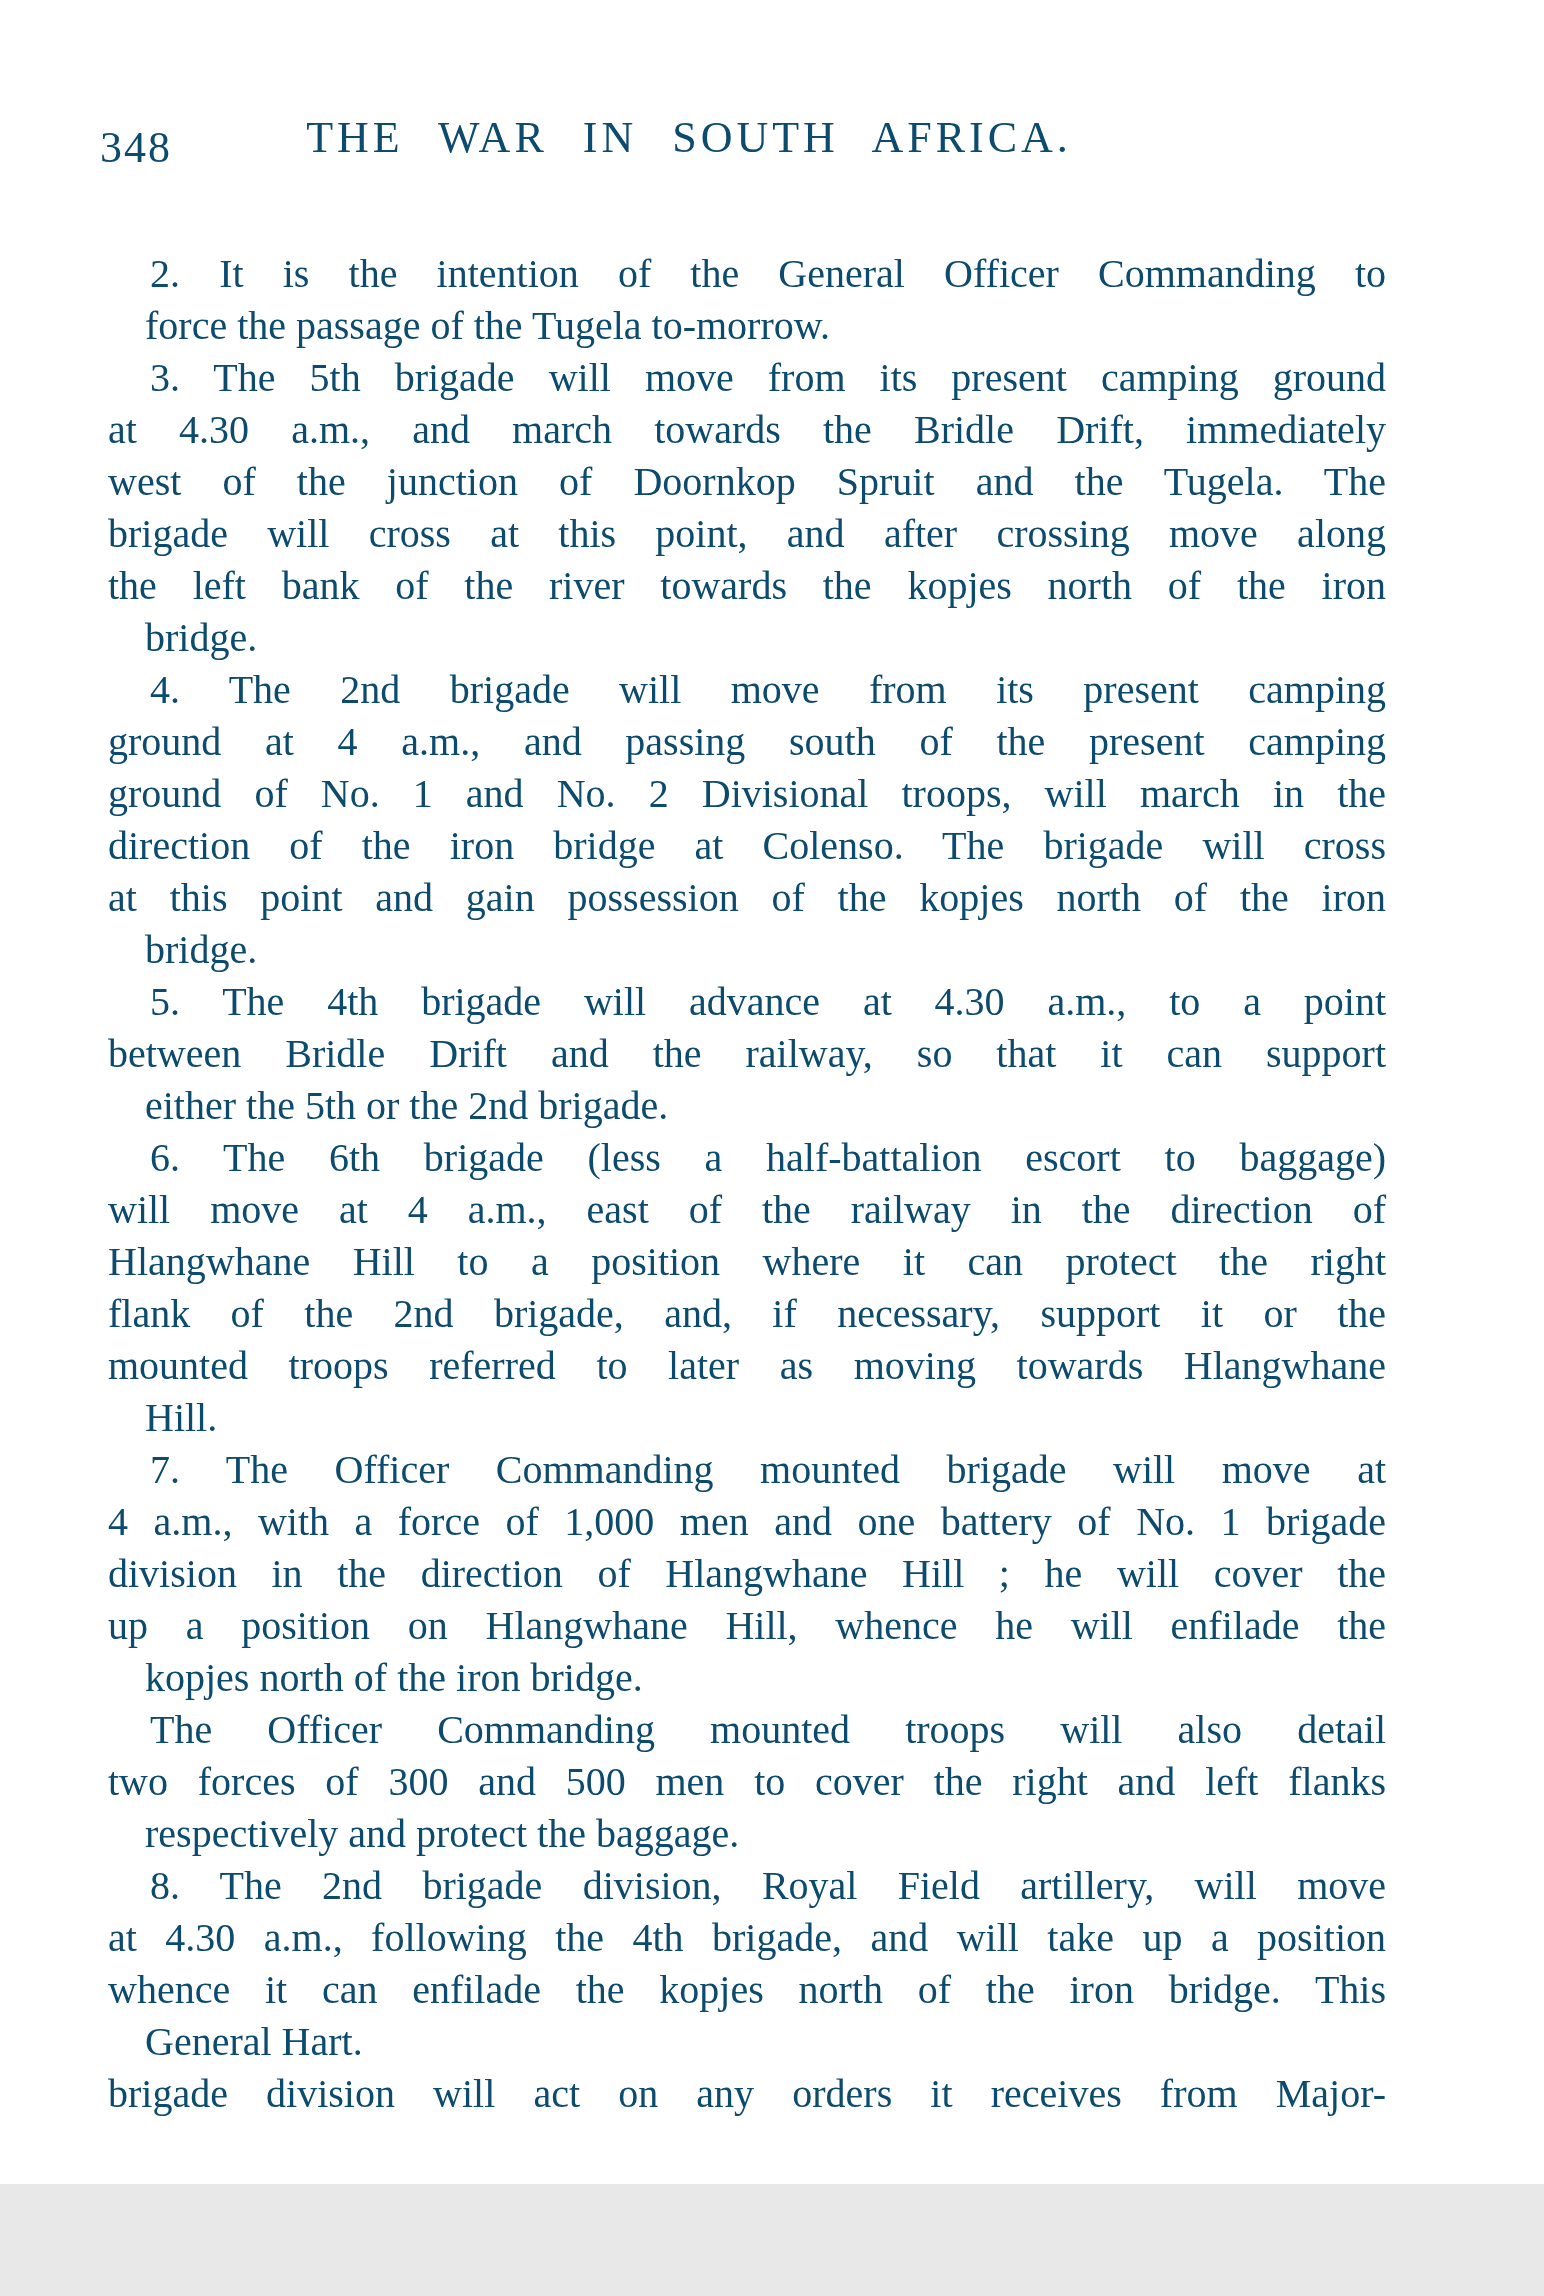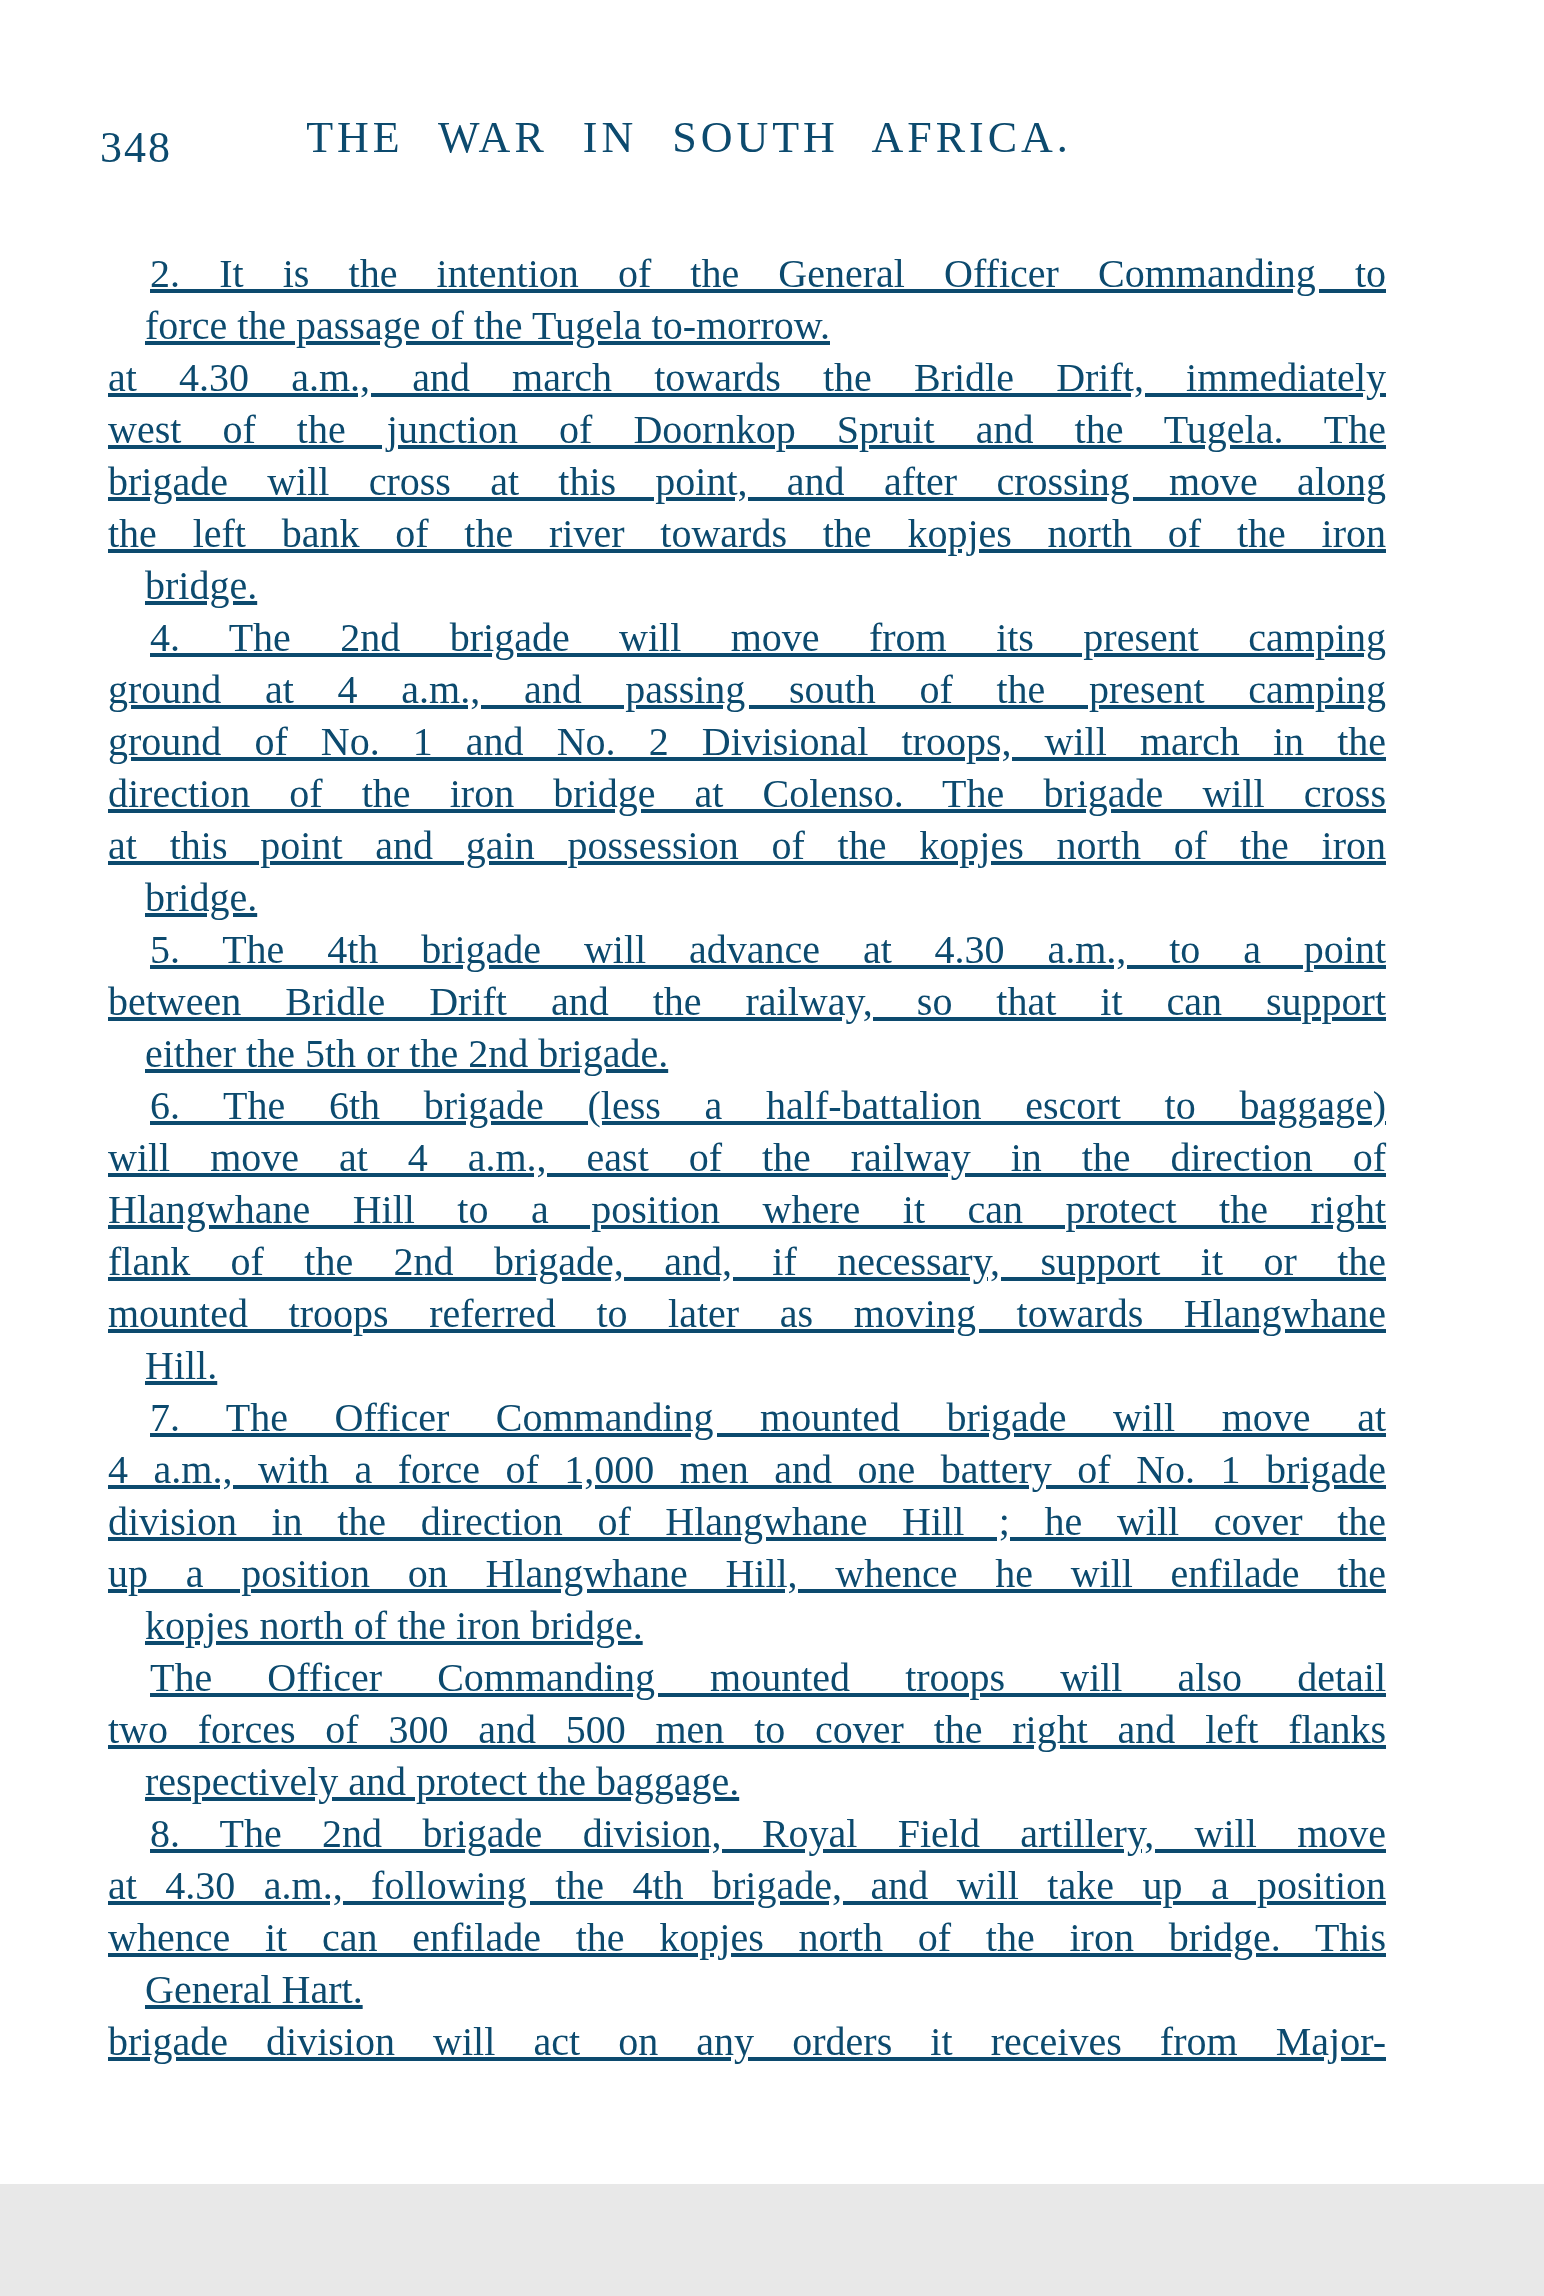--- a/index.html
+++ b/index.html
@@ -37,21 +37,20 @@
     font-size: 44px;
     letter-spacing: 4px;
     word-spacing: 20px;
     white-space: nowrap;
   }
   .page-body {
     margin-top: 74px;
     width: 1278px;
     font-size: 40px;
     line-height: 52px;
-    text-decoration: underline;
   }
   .paragraph {
     margin: 0;
   }
   .line {
     text-align: justify;
     text-align-last: justify;
     text-justify: inter-word;
     white-space: nowrap;
   }
@@ -70,20 +69,21 @@
   <div class="running-header">
     <span class="page-number">348</span>
     <div class="header-title">THE WAR IN SOUTH AFRICA.</div>
   </div>
   <div class="page-body">
       <div class="paragraph">
         <div class="line first">2. It is the intention of the General Officer Commanding to</div>
         <div class="line last">force the passage of the Tugela to-morrow.</div>
       </div>
       <div class="paragraph">
+        <div class="line first">3. The 5th brigade will move from its present camping ground</div>
         <div class="line">at 4.30 a.m., and march towards the Bridle Drift, immediately</div>
         <div class="line">west of the junction of Doornkop Spruit and the Tugela. The</div>
         <div class="line">brigade will cross at this point, and after crossing move along</div>
         <div class="line">the left bank of the river towards the kopjes north of the iron</div>
         <div class="line last">bridge.</div>
       </div>
       <div class="paragraph">
         <div class="line first">4. The 2nd brigade will move from its present camping</div>
         <div class="line">ground at 4 a.m., and passing south of the present camping</div>
         <div class="line">ground of No. 1 and No. 2 Divisional troops, will march in the</div>

